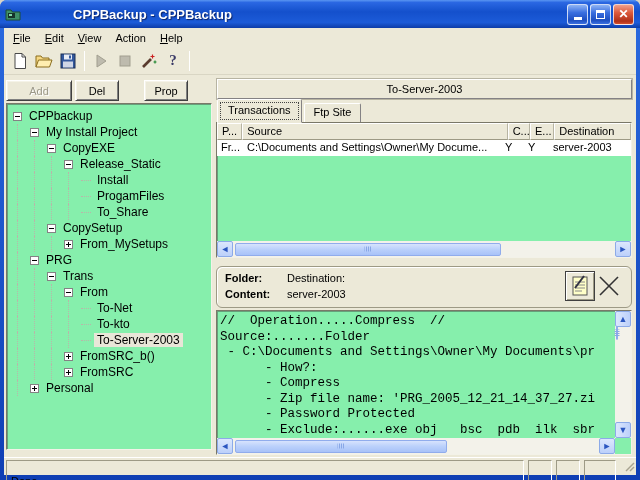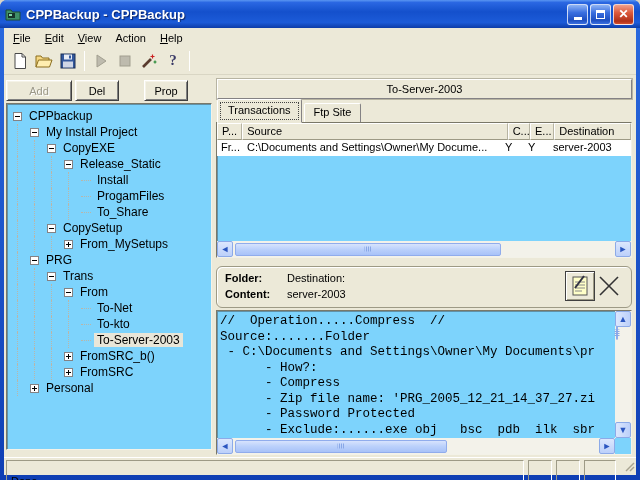--- a/index.html
+++ b/index.html
@@ -3,21 +3,21 @@
 <meta charset="utf-8">
 <style>
   html,body{margin:0;padding:0;background:#d8d4c8;}
   *{box-sizing:border-box;}
   #win{position:relative;width:640px;height:480px;font-family:"Liberation Sans",sans-serif;
        font-size:11px;color:#000;overflow:hidden;}
   
   .frame{position:absolute;inset:0;background:linear-gradient(180deg,#2b6be0,#0f3fb4);border-radius:7px 7px 0 0;}
   .titlebar{position:absolute;left:0;top:0;right:0;height:28px;border-radius:7px 7px 0 0;
     background:linear-gradient(180deg,#5a96f2 0%,#2a67e2 9%,#1450cc 42%,#1c5bd8 80%,#0d3ca8 100%);
-    display:flex;align-items:center;padding:0 5px;}
+    display:flex;align-items:center;padding:0 5px;gap:47px;}
   .title-text{color:#fff;font-weight:bold;font-size:13px;margin-left:5px;
     text-shadow:1px 1px 1px rgba(0,0,30,.6);flex:1;white-space:nowrap;overflow:hidden;}
   .tb-btns{display:flex;gap:2px;margin-right:1px;}
   .cap-btn{width:21px;height:21px;border-radius:3px;border:1px solid rgba(255,255,255,.75);
     display:flex;align-items:center;justify-content:center;color:#fff;font-size:11px;
     background:linear-gradient(180deg,#8fb4f4 0%,#3a6fe0 40%,#1e4fc0 80%,#3a6fe0 100%);}
   .cap-btn.close{background:linear-gradient(180deg,#f0a08c 0%,#dd5a3c 40%,#b03018 85%,#d34c2c 100%);}
   .glyph-min{width:8px;height:3px;background:#fff;margin-top:9px;}
   .glyph-max{width:9px;height:9px;border:1px solid #fff;border-top:3px solid #fff;}
   .glyph-close{font-weight:bold;font-size:12px;line-height:1;}
@@ -29,21 +29,21 @@
   .toolbar{position:absolute;left:0;right:0;top:19px;height:28px;display:flex;align-items:center;
     padding-left:4px;border-bottom:1px solid #d9d6c4;}
   .tool-btn{width:24px;height:22px;display:flex;align-items:center;justify-content:center;}
   .tool-sep{width:1px;height:20px;background:#aeab9a;border-right:1px solid #fff;margin:0 4px;}
   .help-q{font-weight:bold;font-size:15px;color:#3a3a66;font-family:"Liberation Serif",serif;}
   
   .left-btn{position:absolute;height:21px;background:#ece9d8;border:1px solid;
     border-color:#ffffff #404040 #404040 #ffffff;box-shadow:inset 1px 1px 0 #f5f3e8,inset -1px -1px 0 #808080;
     display:flex;align-items:center;justify-content:center;font-size:11px;}
   .left-btn.disabled{color:#9b9888;text-shadow:1px 1px 0 #fff;}
-  .sunken{background:#7dd3fc;border:1px solid;border-color:#7a7868 #f3f2e8 #f3f2e8 #7a7868;
+  .sunken{background:#86efac;border:1px solid;border-color:#7a7868 #f3f2e8 #f3f2e8 #7a7868;
     box-shadow:inset 1px 1px 0 rgba(64,64,64,.45);}
   .tree{position:absolute;left:2px;top:75px;width:206px;height:347px;overflow:hidden;padding:4px 0 0 2px;font-size:12px;}
   .tree-row{display:flex;align-items:center;height:16px;white-space:nowrap;}
   .t-ind{width:17px;height:16px;position:relative;flex:0 0 17px;}
   .t-ind::before{content:"";position:absolute;left:8px;top:0;bottom:0;border-left:1px dotted #b9b6a9;}
   .t-exp{width:17px;height:16px;flex:0 0 17px;display:flex;align-items:center;justify-content:center;position:relative;}
   .t-box{width:9px;height:9px;background:#fff;border:1px solid #848284;position:relative;}
   .t-box::before{content:"";position:absolute;left:1px;right:1px;top:3px;height:1px;background:#000;}
   .t-box.plus::after{content:"";position:absolute;top:1px;bottom:1px;left:3px;width:1px;background:#000;}
   .t-dash{width:10px;border-top:1px dotted #b9b6a9;}

